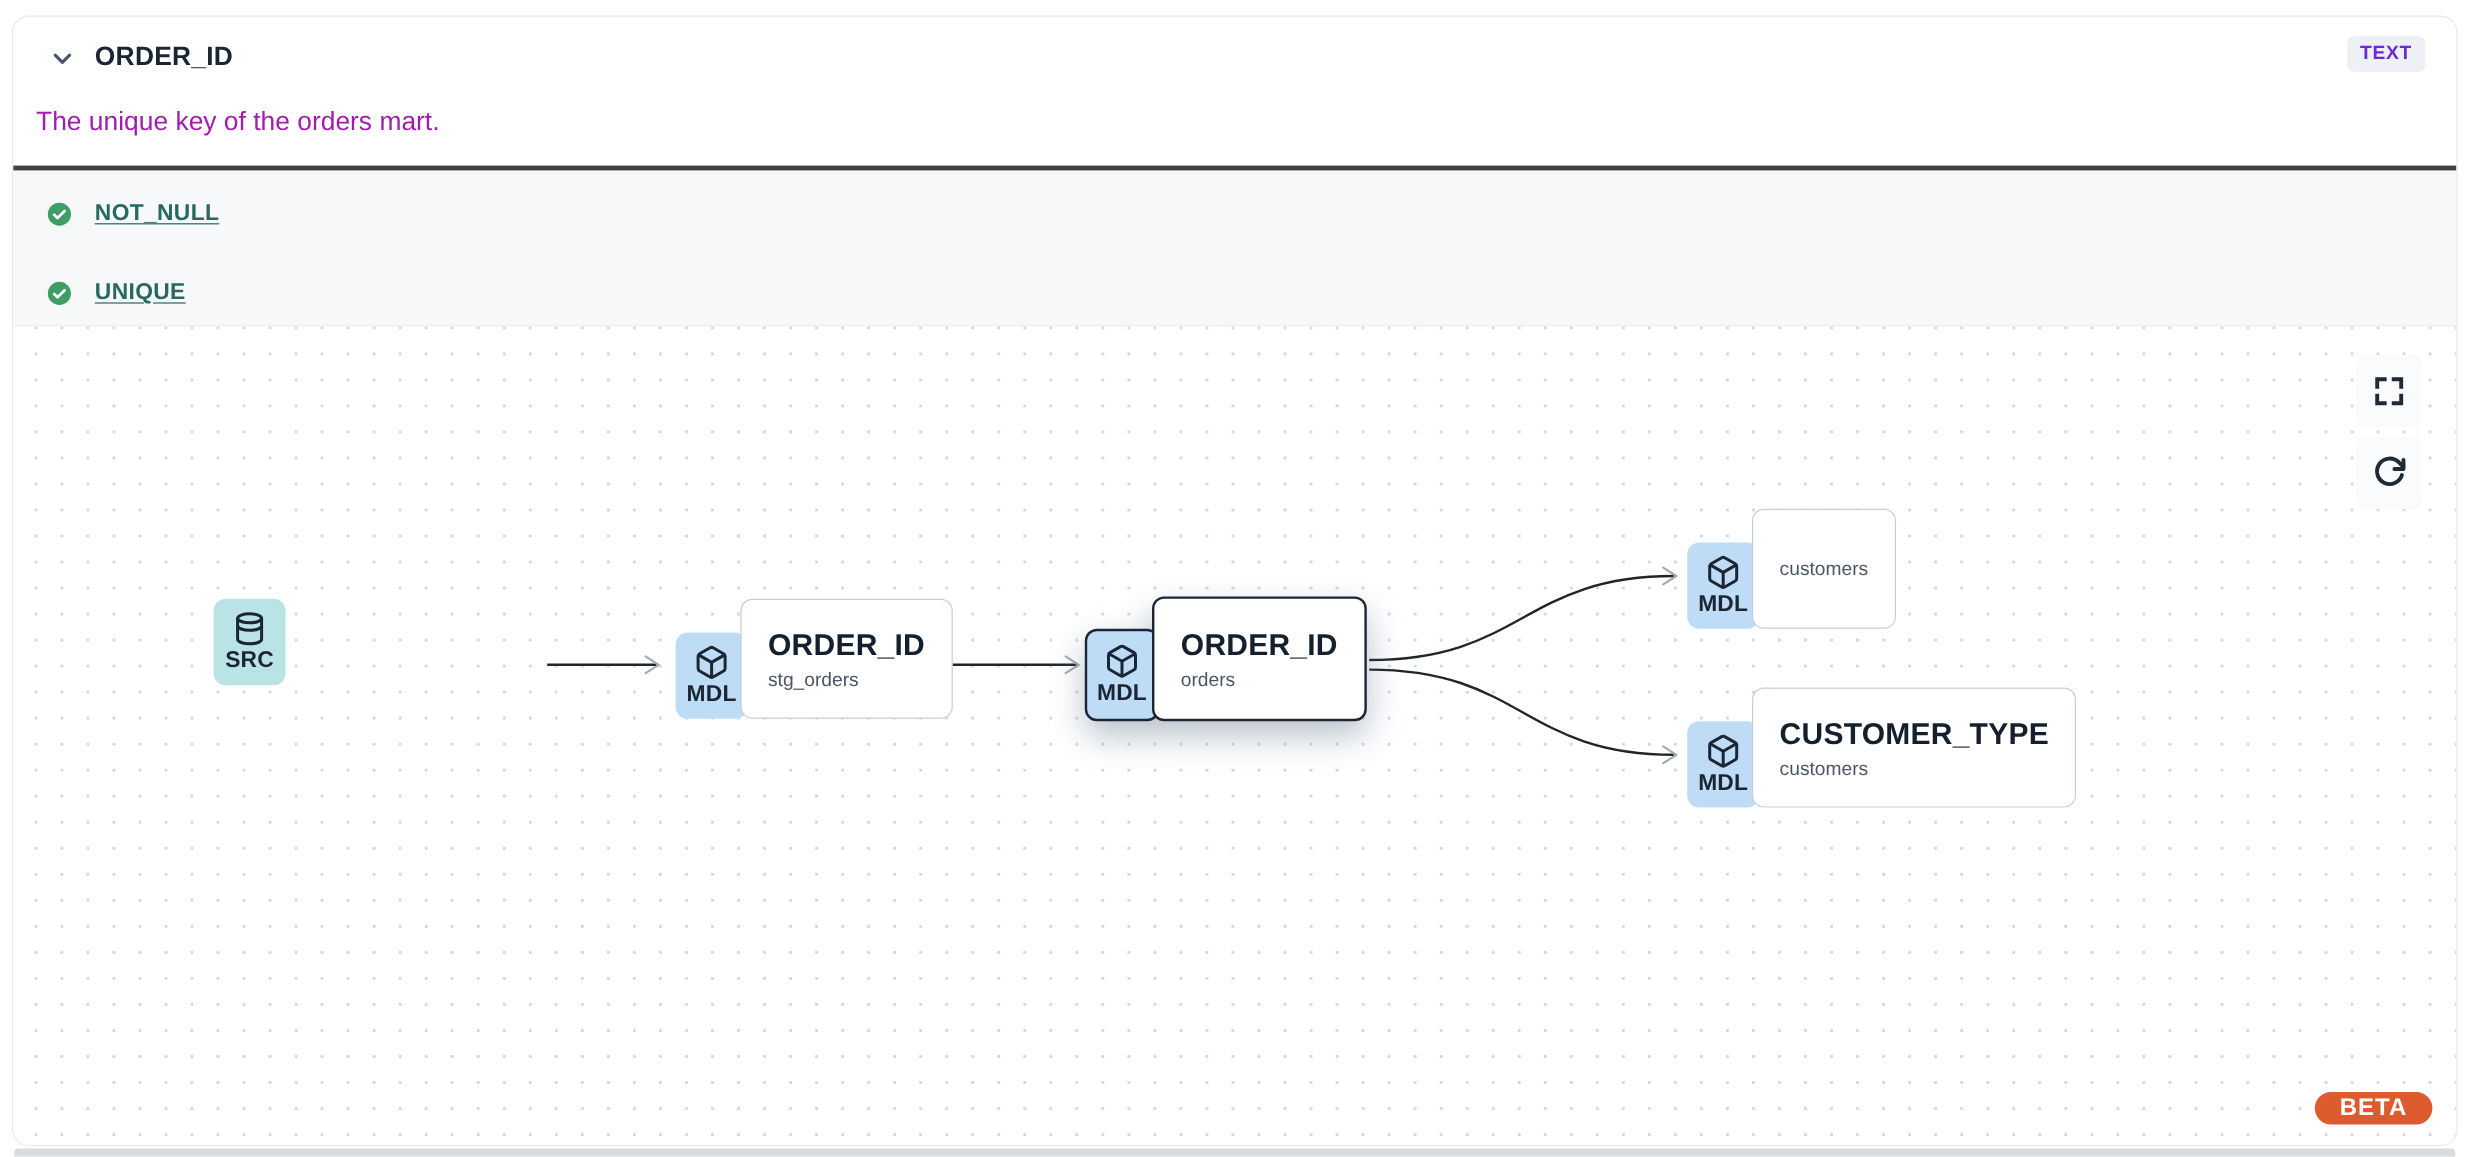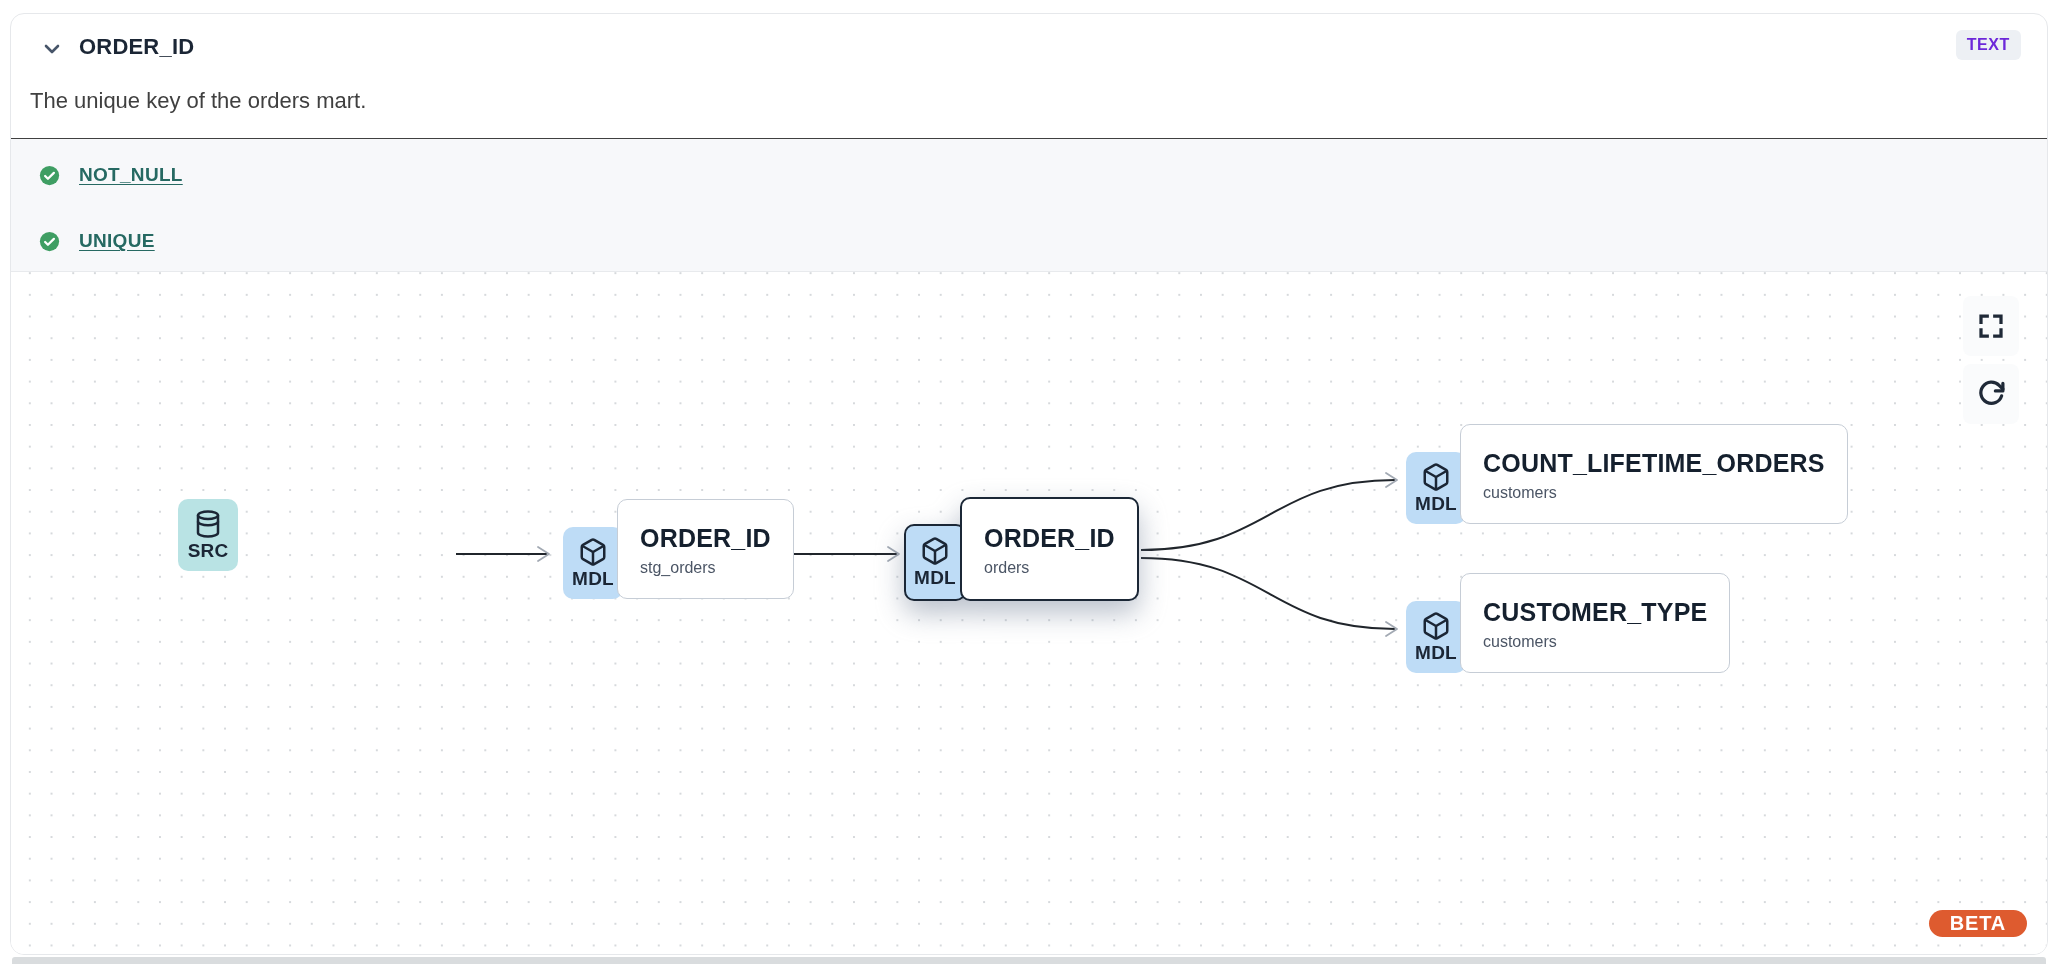--- a/index.html
+++ b/index.html
@@ -30,27 +30,27 @@
     font-size: 22px; font-weight: 700; color: #1b2635; letter-spacing: 0.2px;
   }
   .type-badge {
     position: absolute; right: 26px; top: 16px;
     background: #edf0f4; color: #6d28d9;
     font-size: 16px; font-weight: 700; letter-spacing: 0.6px;
     padding: 6px 11px; border-radius: 6px;
   }
   .hdr-desc {
     position: absolute; left: 19px; top: 74px;
-    font-size: 22px; color: #404040;
+    font-size: 22px; color: #a21caf;
   }
   
   .tests {
     position: absolute; left: 0; right: 0; top: 124px; height: 134px;
     background: #f7f8fa;
-    border-top: 1px solid #404040;
+    border-top: 4px solid #404040;
     border-bottom: 1px solid #e8eaed;
   }
   .test-row {
     position: absolute; left: 28px; height: 24px;
     display: flex; align-items: center; gap: 19px;
   }
   .test-row.r0 { top: 24px; }
   .test-row.r1 { top: 90px; }
   .check-icon { width: 21px; height: 21px; flex: 0 0 auto; }
   .test-link {
@@ -228,21 +228,20 @@
         <span style="display:flex">
           <svg viewBox="0 0 24 24" fill="none" stroke="#1b2635" stroke-width="2" stroke-linejoin="round">
               <path d="M21 16V8a2 2 0 0 0-1-1.73l-7-4a2 2 0 0 0-2 0l-7 4A2 2 0 0 0 3 8v8a2 2 0 0 0 1 1.73l7 4a2 2 0 0 0 2 0l7-4A2 2 0 0 0 21 16z"></path>
               <polyline points="3.3 7 12 12 20.7 7"></polyline>
               <line x1="12" y1="22" x2="12" y2="12"></line>
             </svg>
         </span>
         <span class="blabel">MDL</span>
       </div>
       <div class="ncard">
-        <div class="ntitle">COUNT_LIFETIME_ORDERS</div>
         <div class="nsub">customers</div>
       </div>
     </div>
 
     <div class="node" style="left:1395px; top:301px;">
       <div class="nbadge mdl">
         <span style="display:flex">
           <svg viewBox="0 0 24 24" fill="none" stroke="#1b2635" stroke-width="2" stroke-linejoin="round">
               <path d="M21 16V8a2 2 0 0 0-1-1.73l-7-4a2 2 0 0 0-2 0l-7 4A2 2 0 0 0 3 8v8a2 2 0 0 0 1 1.73l7 4a2 2 0 0 0 2 0l7-4A2 2 0 0 0 21 16z"></path>
               <polyline points="3.3 7 12 12 20.7 7"></polyline>

